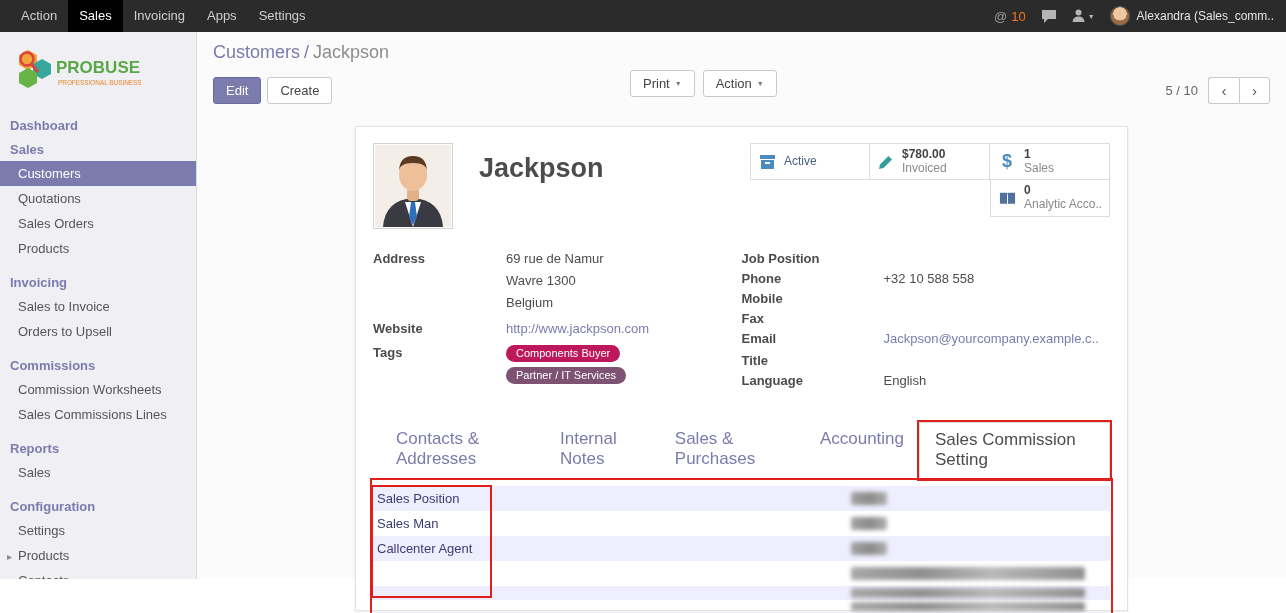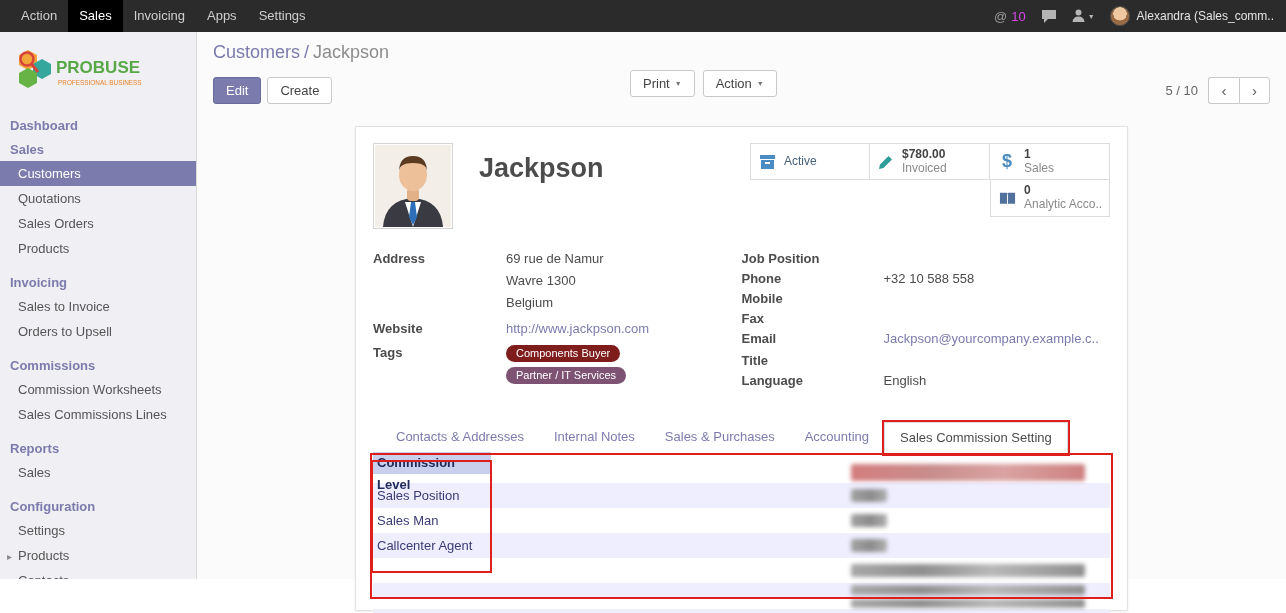--- a/index.html
+++ b/index.html
@@ -6,21 +6,21 @@
   html,body { width:1286px; height:613px; overflow:hidden; }
   body { font-family:"Liberation Sans", sans-serif; font-size:13px; color:#4c4c4c; background:#fff; }
 
   
   .topbar { height:32px; background:#2b2b2b; display:flex; align-items:stretch; color:#c9c9c9; }
   .menus { display:flex; padding-left:10px; }
   .menu-item { padding:0 11px; line-height:32px; cursor:pointer; font-size:13px; color:#cfcfcf; }
   .menu-item.active { background:#000; color:#fff; }
   .topbar-right { margin-left:auto; display:flex; align-items:center; gap:15px; padding-right:12px; }
   .mention { display:flex; align-items:center; gap:4px; color:#9a9a9a; cursor:pointer; }
-  .mention .num { color:#d946ef; }
+  .mention .num { color:#f97316; }
   .tb-icon { display:block; cursor:pointer; }
   .systray { display:flex; align-items:center; gap:3px; cursor:pointer; }
   .caret-down { font-size:7px; color:#b5b5b5; }
   .user-menu { display:flex; align-items:center; gap:7px; color:#e4e4e4; font-size:12px; cursor:pointer; }
   .avatar { width:20px; height:20px; border-radius:50%; display:inline-block;
             background:radial-gradient(circle at 50% 38%, #eec9a0 0 46%, #9a6a42 47% 100%); border:1px solid #555; }
 
   
   .layout { display:flex; height:547px; }
   .sidebar { width:197px; background:#f0eff4; border-right:1px solid #dadada; flex-shrink:0; overflow:hidden; }
@@ -73,26 +73,26 @@
   .fields { display:flex; margin-top:22px; min-height:130px; }
   .fcol { width:50%; }
   .frow { display:flex; margin-bottom:4px; min-height:16px; }
   .flabel { width:133px; font-weight:bold; color:#4c4c4c; flex-shrink:0; }
   .fvalue { color:#4c4c4c; }
   .fcol.right .flabel { width:142px; }
   .link { color:#7c7bad; text-decoration:none; cursor:pointer; }
   .addr-line { margin-bottom:7px; }
   .tagpill { display:inline-block; color:#fff; font-size:11px; padding:2px 10px 3px 10px; border-radius:10px;
              margin-bottom:5px; cursor:pointer; }
-  .tag-blue { background:#7f1d1d; }
+  .tag-blue { background:#be185d; }
   .tag-purple { background:#7d5273; }
 
   
   .tabs { display:flex; margin-top:28px; border-bottom:1px solid #ddd; padding-left:8px; }
-  .tab { padding:7px 15px 8px 15px; color:#7c7bad; cursor:pointer; position:relative; top:1px; font-size:13px; }
+  .tab { padding:7px 15px 8px 15px; color:#7c7bad; cursor:pointer; position:relative; top:1px; font-size:17px; }
   .tab.active { background:#fff; border:1px solid #ddd; border-bottom-color:#fff; color:#4c4c4c;
                 outline:2px solid #de1f1c; }
 
   
   .otable { margin-top:7px; position:relative; font-size:13px; }
   .trow { display:flex; height:25px; align-items:center; }
   .trow.head { height:22px; }
   .trow.lav { background:#eeeeff; }
   .trow.h14 { height:14px; } .trow.h12 { height:12px; } .trow.h8 { height:8px; }
   .c1 { width:478px; padding-left:4px; flex-shrink:0; }
@@ -325,26 +325,20 @@
 
       <div class="tabs">
         <div class="tab">Contacts &amp; Addresses</div>
         <div class="tab">Internal Notes</div>
         <div class="tab">Sales &amp; Purchases</div>
         <div class="tab">Accounting</div>
         <div class="tab active">Sales Commission Setting</div>
       </div>
 
       <div class="otable">
-        <div class="trow head">
-          <div class="c1"><span class="hdr-hl">Commission Level</span></div>
-          <div class="c2">
-              <div class="blur pink"></div>
-            </div>
-        </div>
         <div class="trow lav">
           <div class="c1 level">Sales Position</div>
           <div class="c2">
               <div class="blur small"></div>
             </div>
         </div>
         <div class="trow">
           <div class="c1 level">Sales Man</div>
           <div class="c2">
               <div class="blur small"></div>

